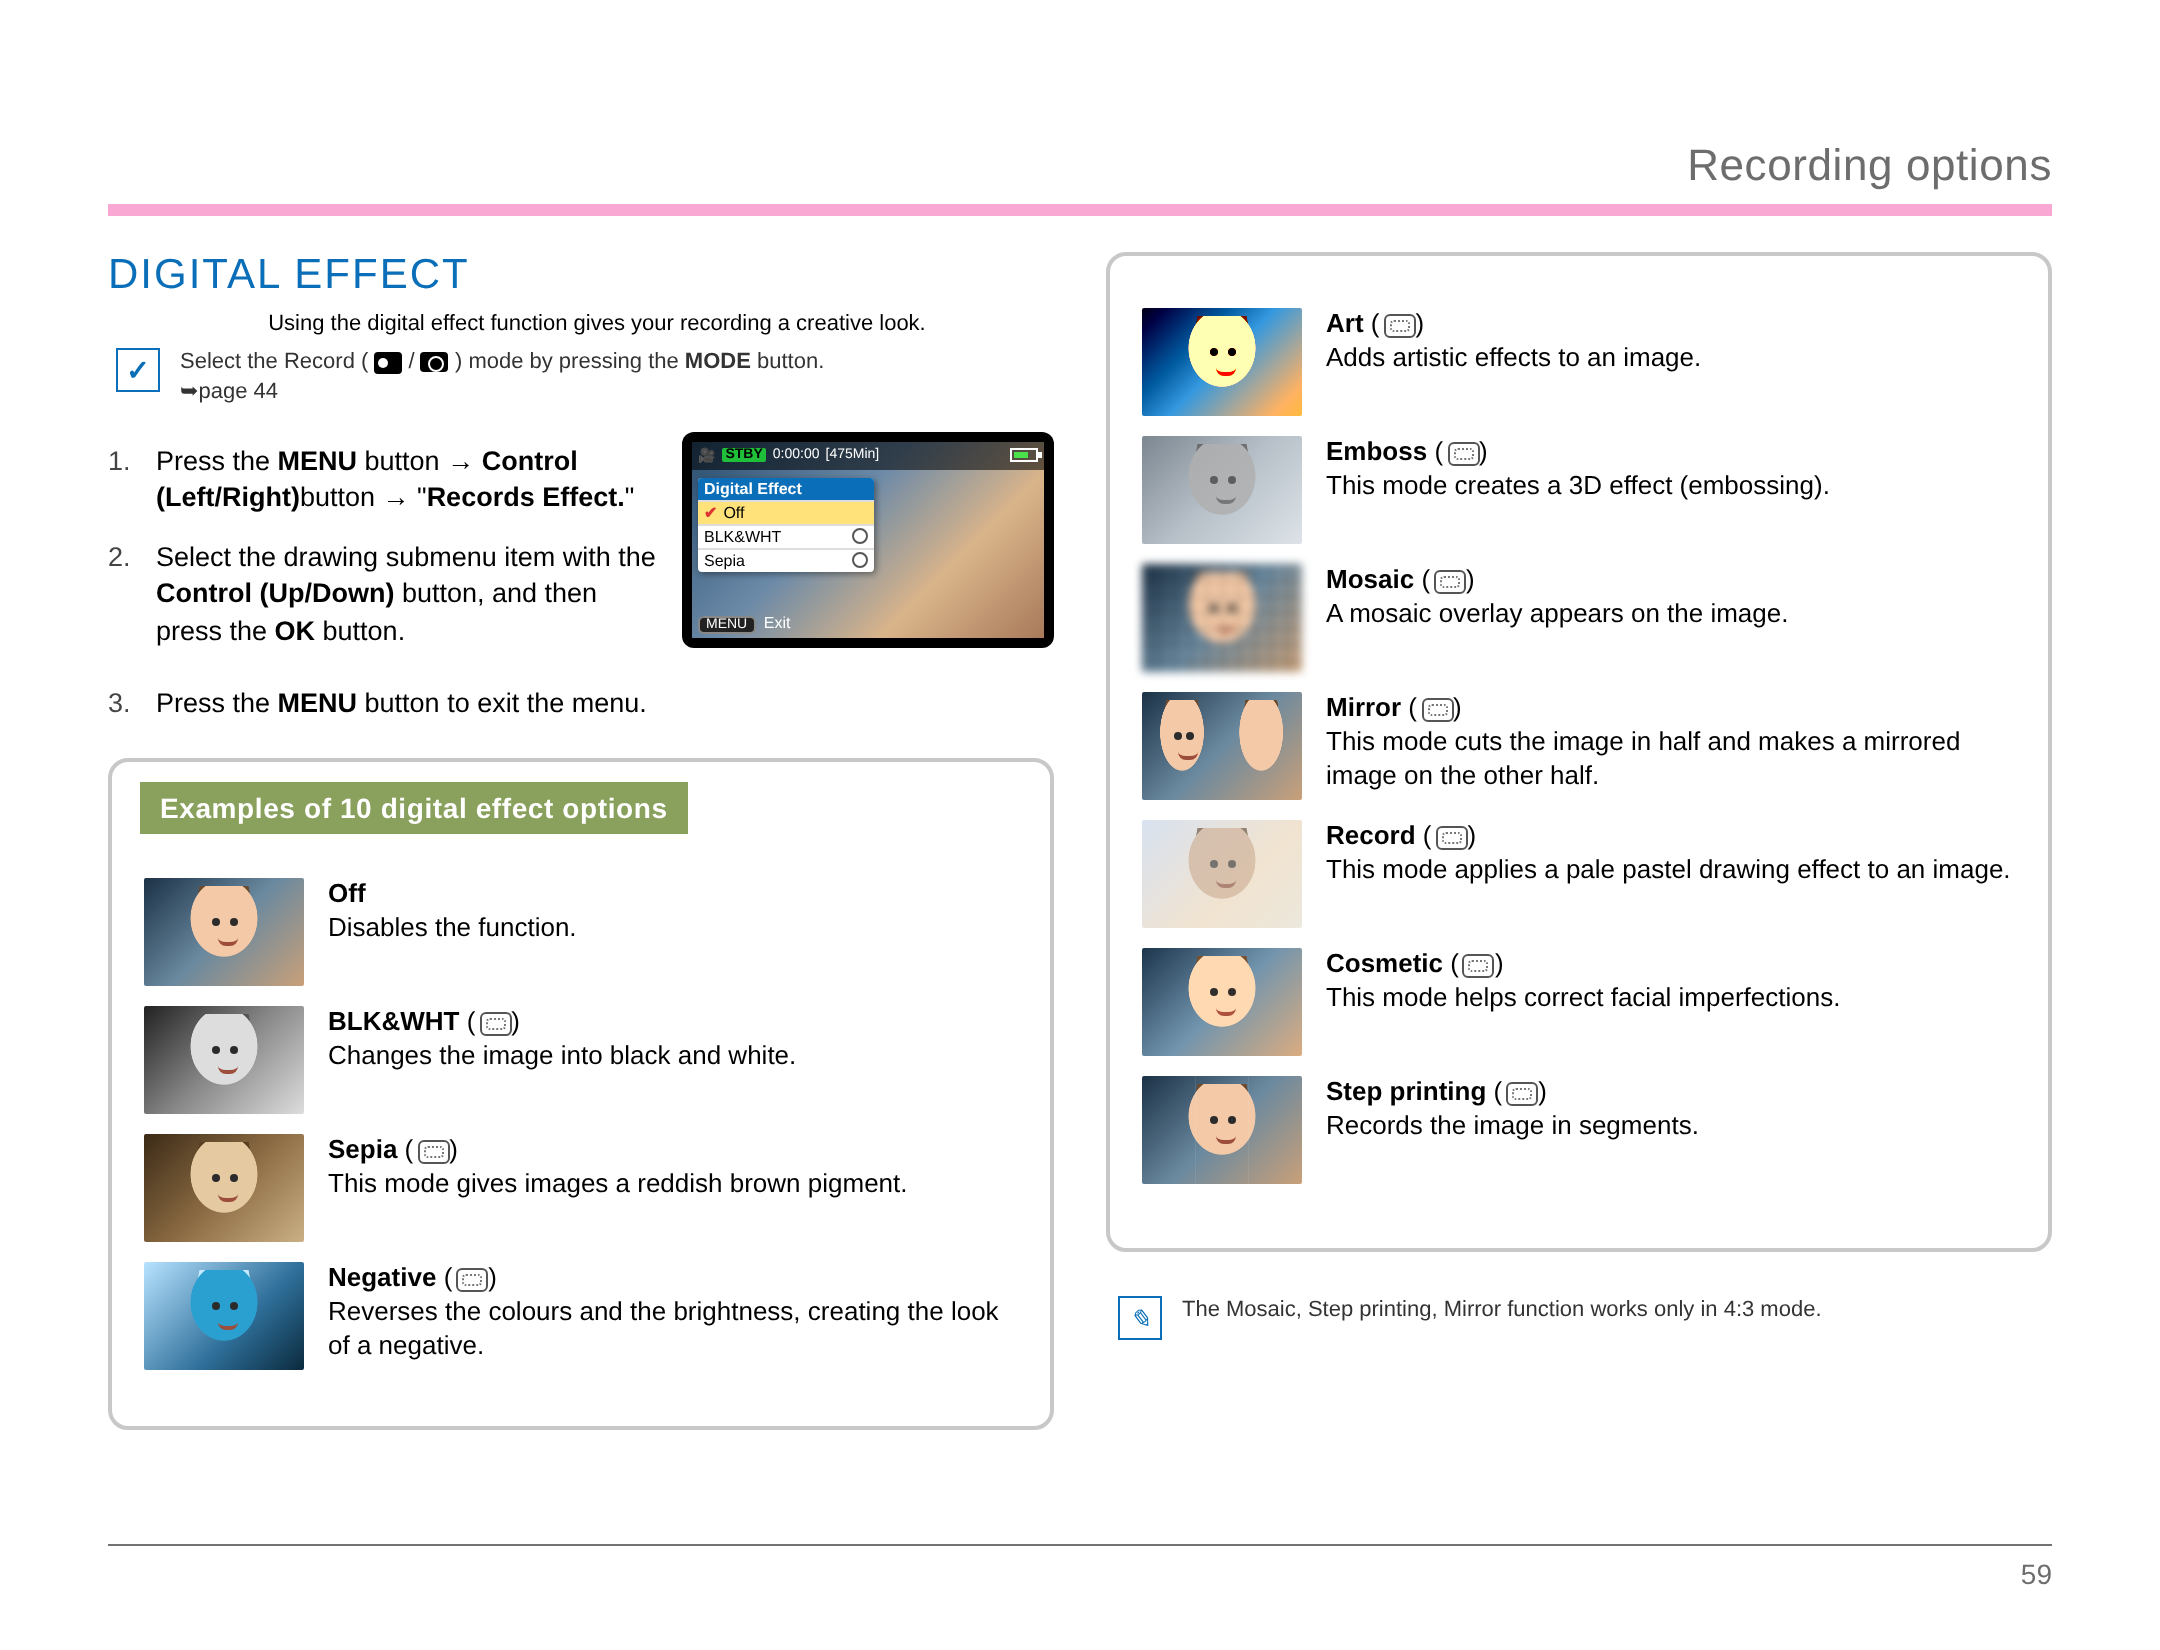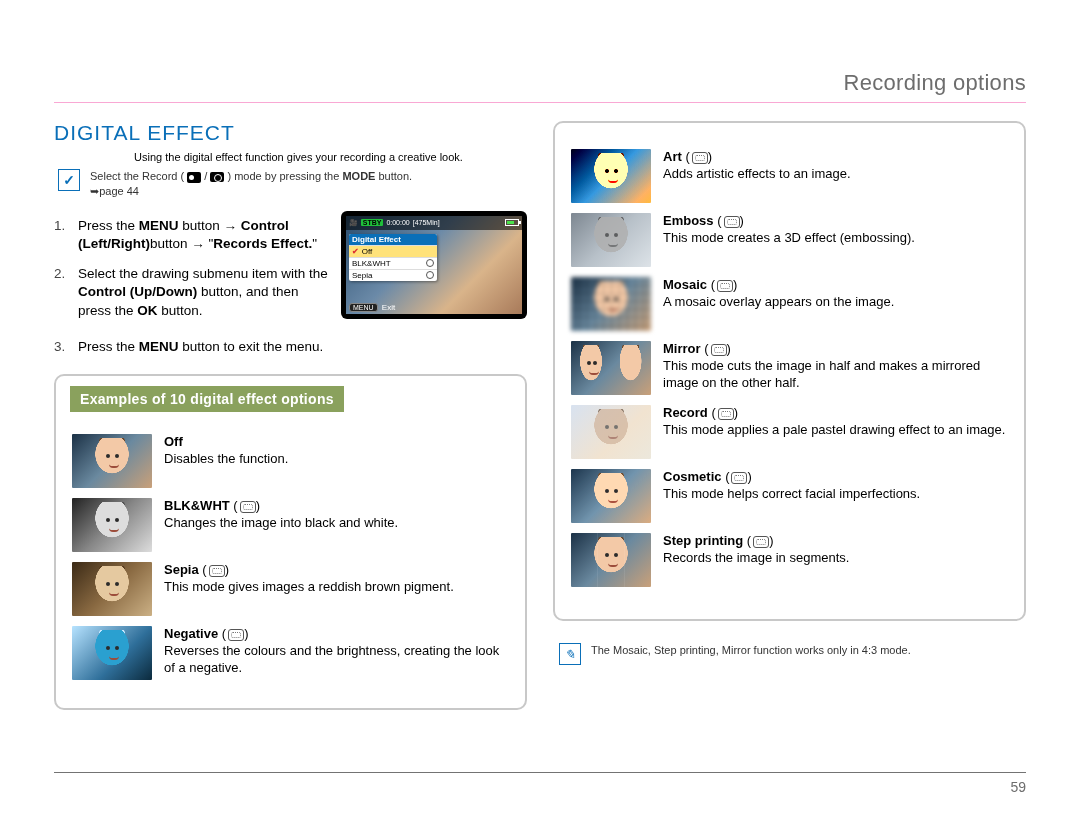--- a/index.html
+++ b/index.html
@@ -12,21 +12,21 @@
   .page {
     width: 1080px;
     height: 825px;
     position: relative;
     padding: 70px 54px 0 54px;
   }
   .page-title {
     text-align: right;
     font-size: 22px;
     color: #6d6d6d;
-    border-bottom: 1px solid #f9a8d4;
+    border-bottom: 6px solid #f9a8d4;
     padding-bottom: 6px;
     letter-spacing: 0.3px;
   }
   .columns {
     display: flex;
     gap: 26px;
     margin-top: 18px;
   }
   .col {
     flex: 1 1 0;

